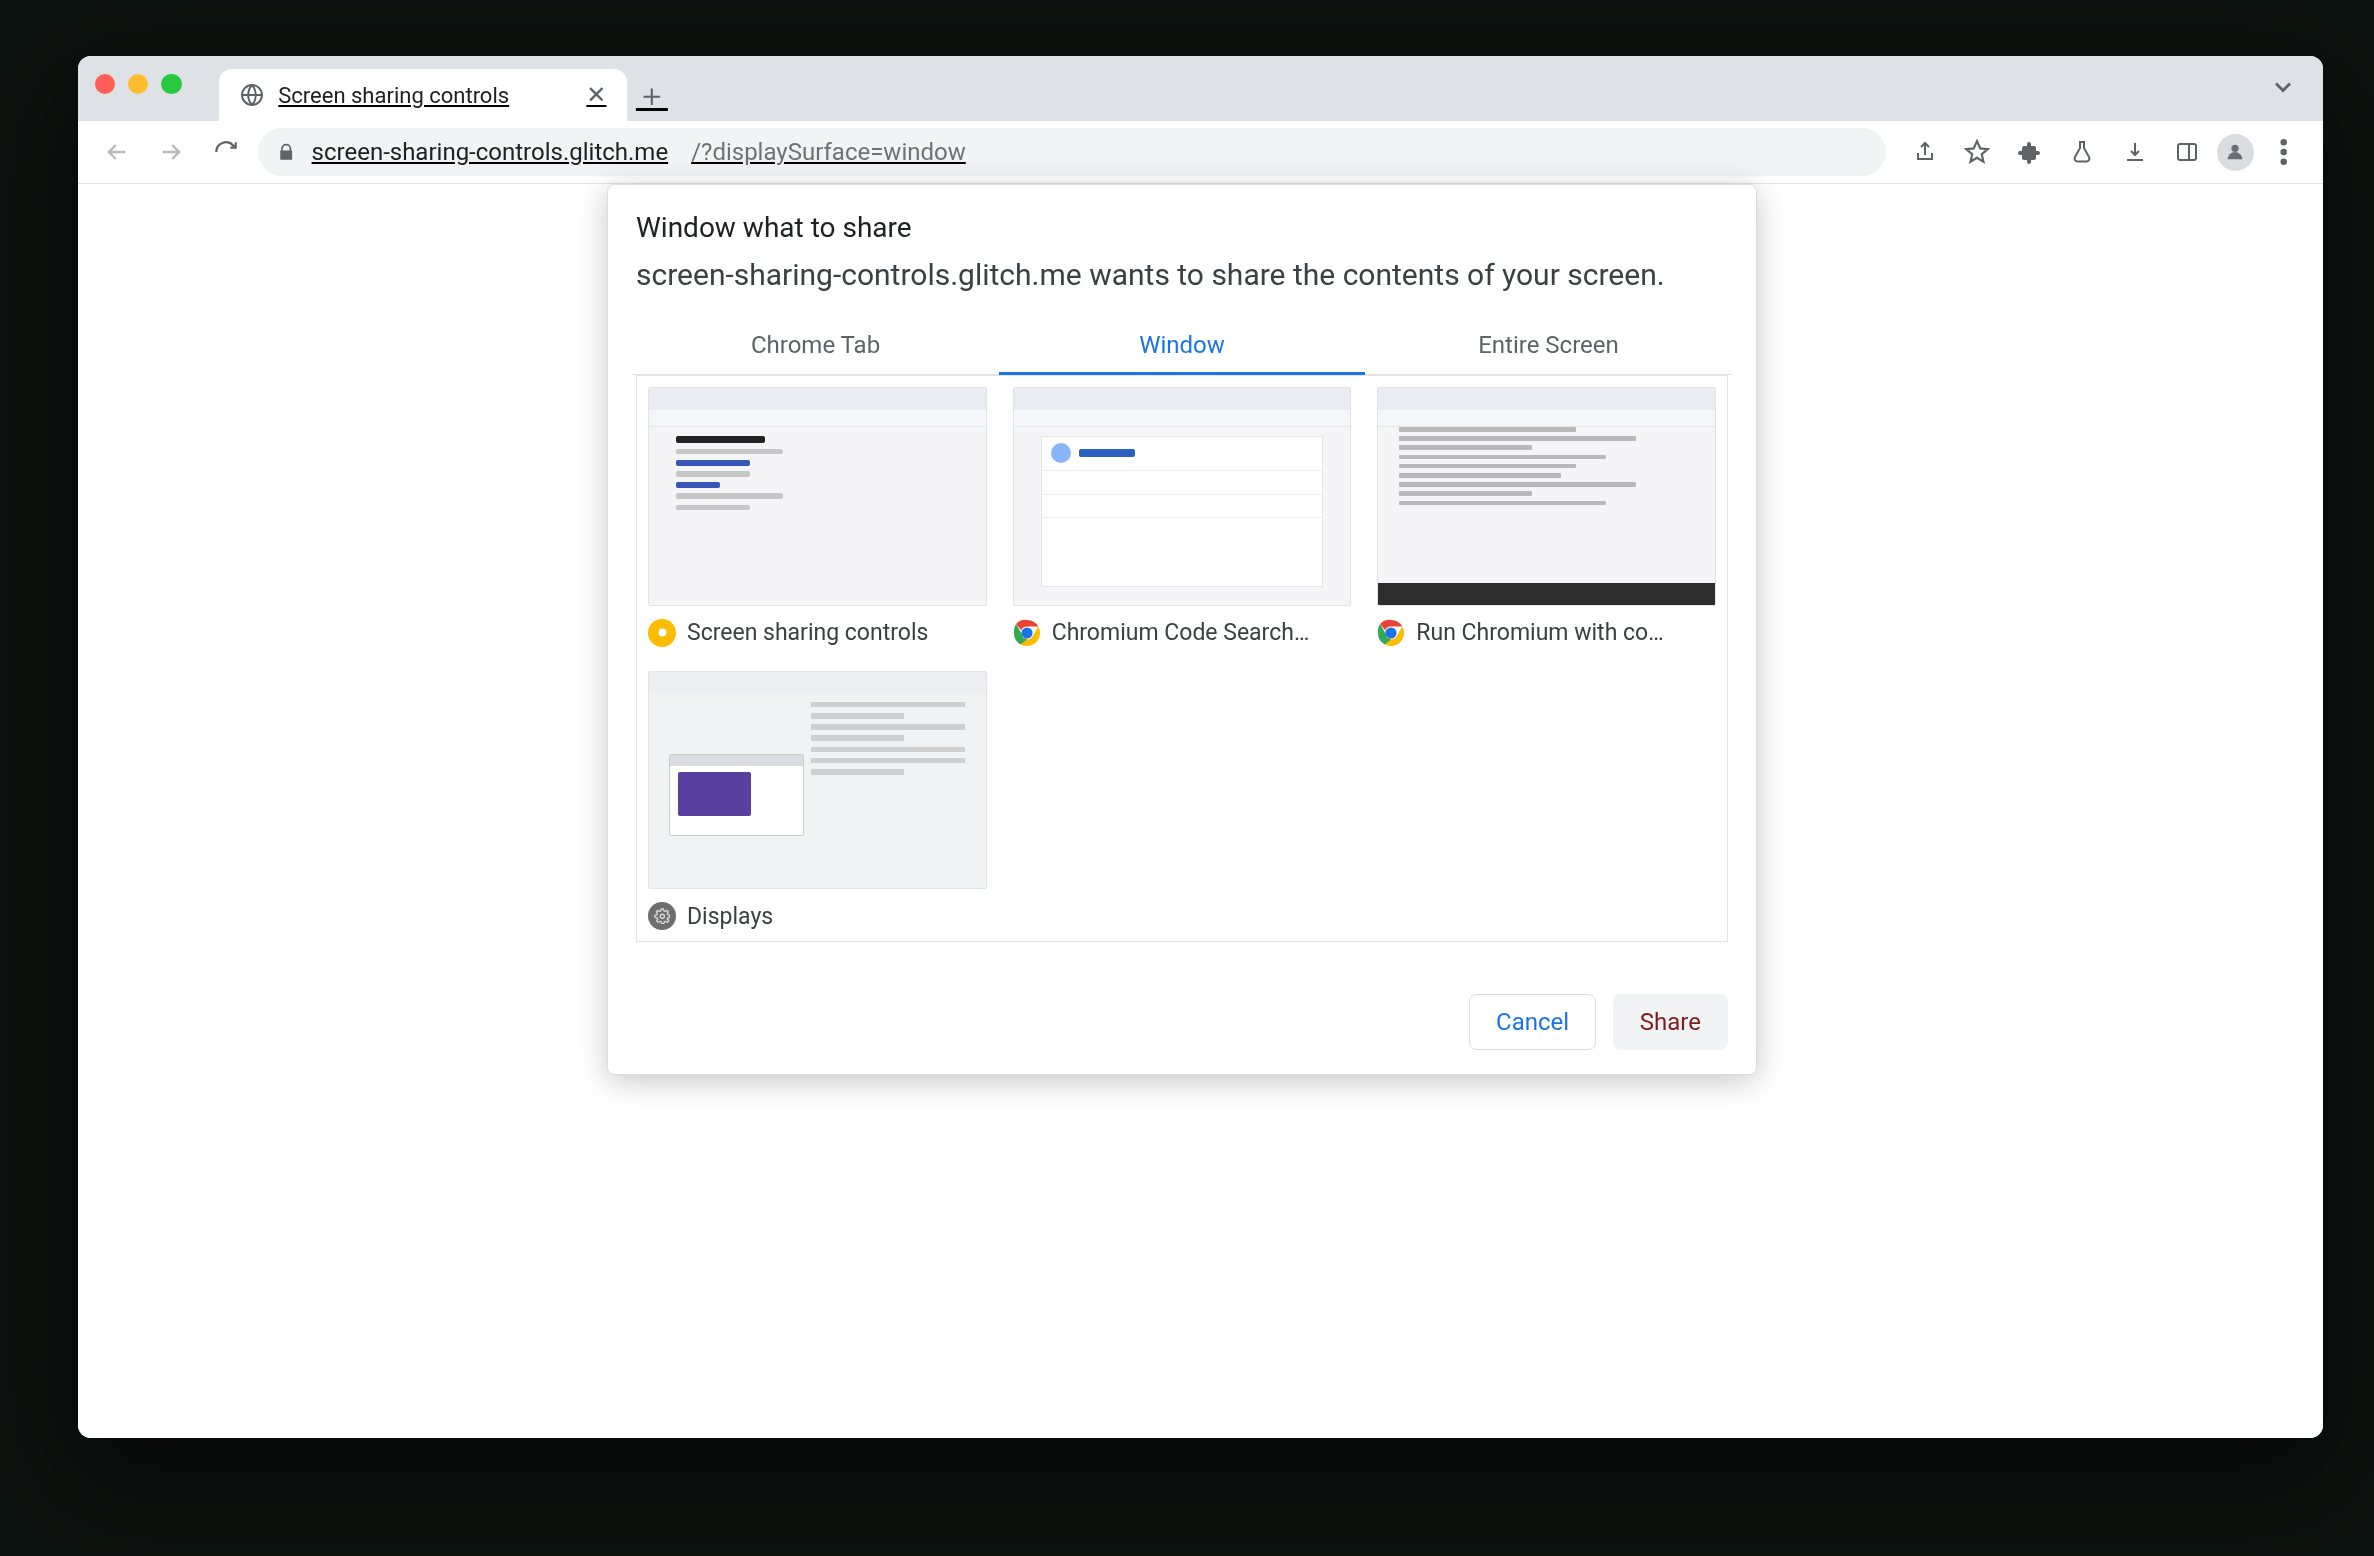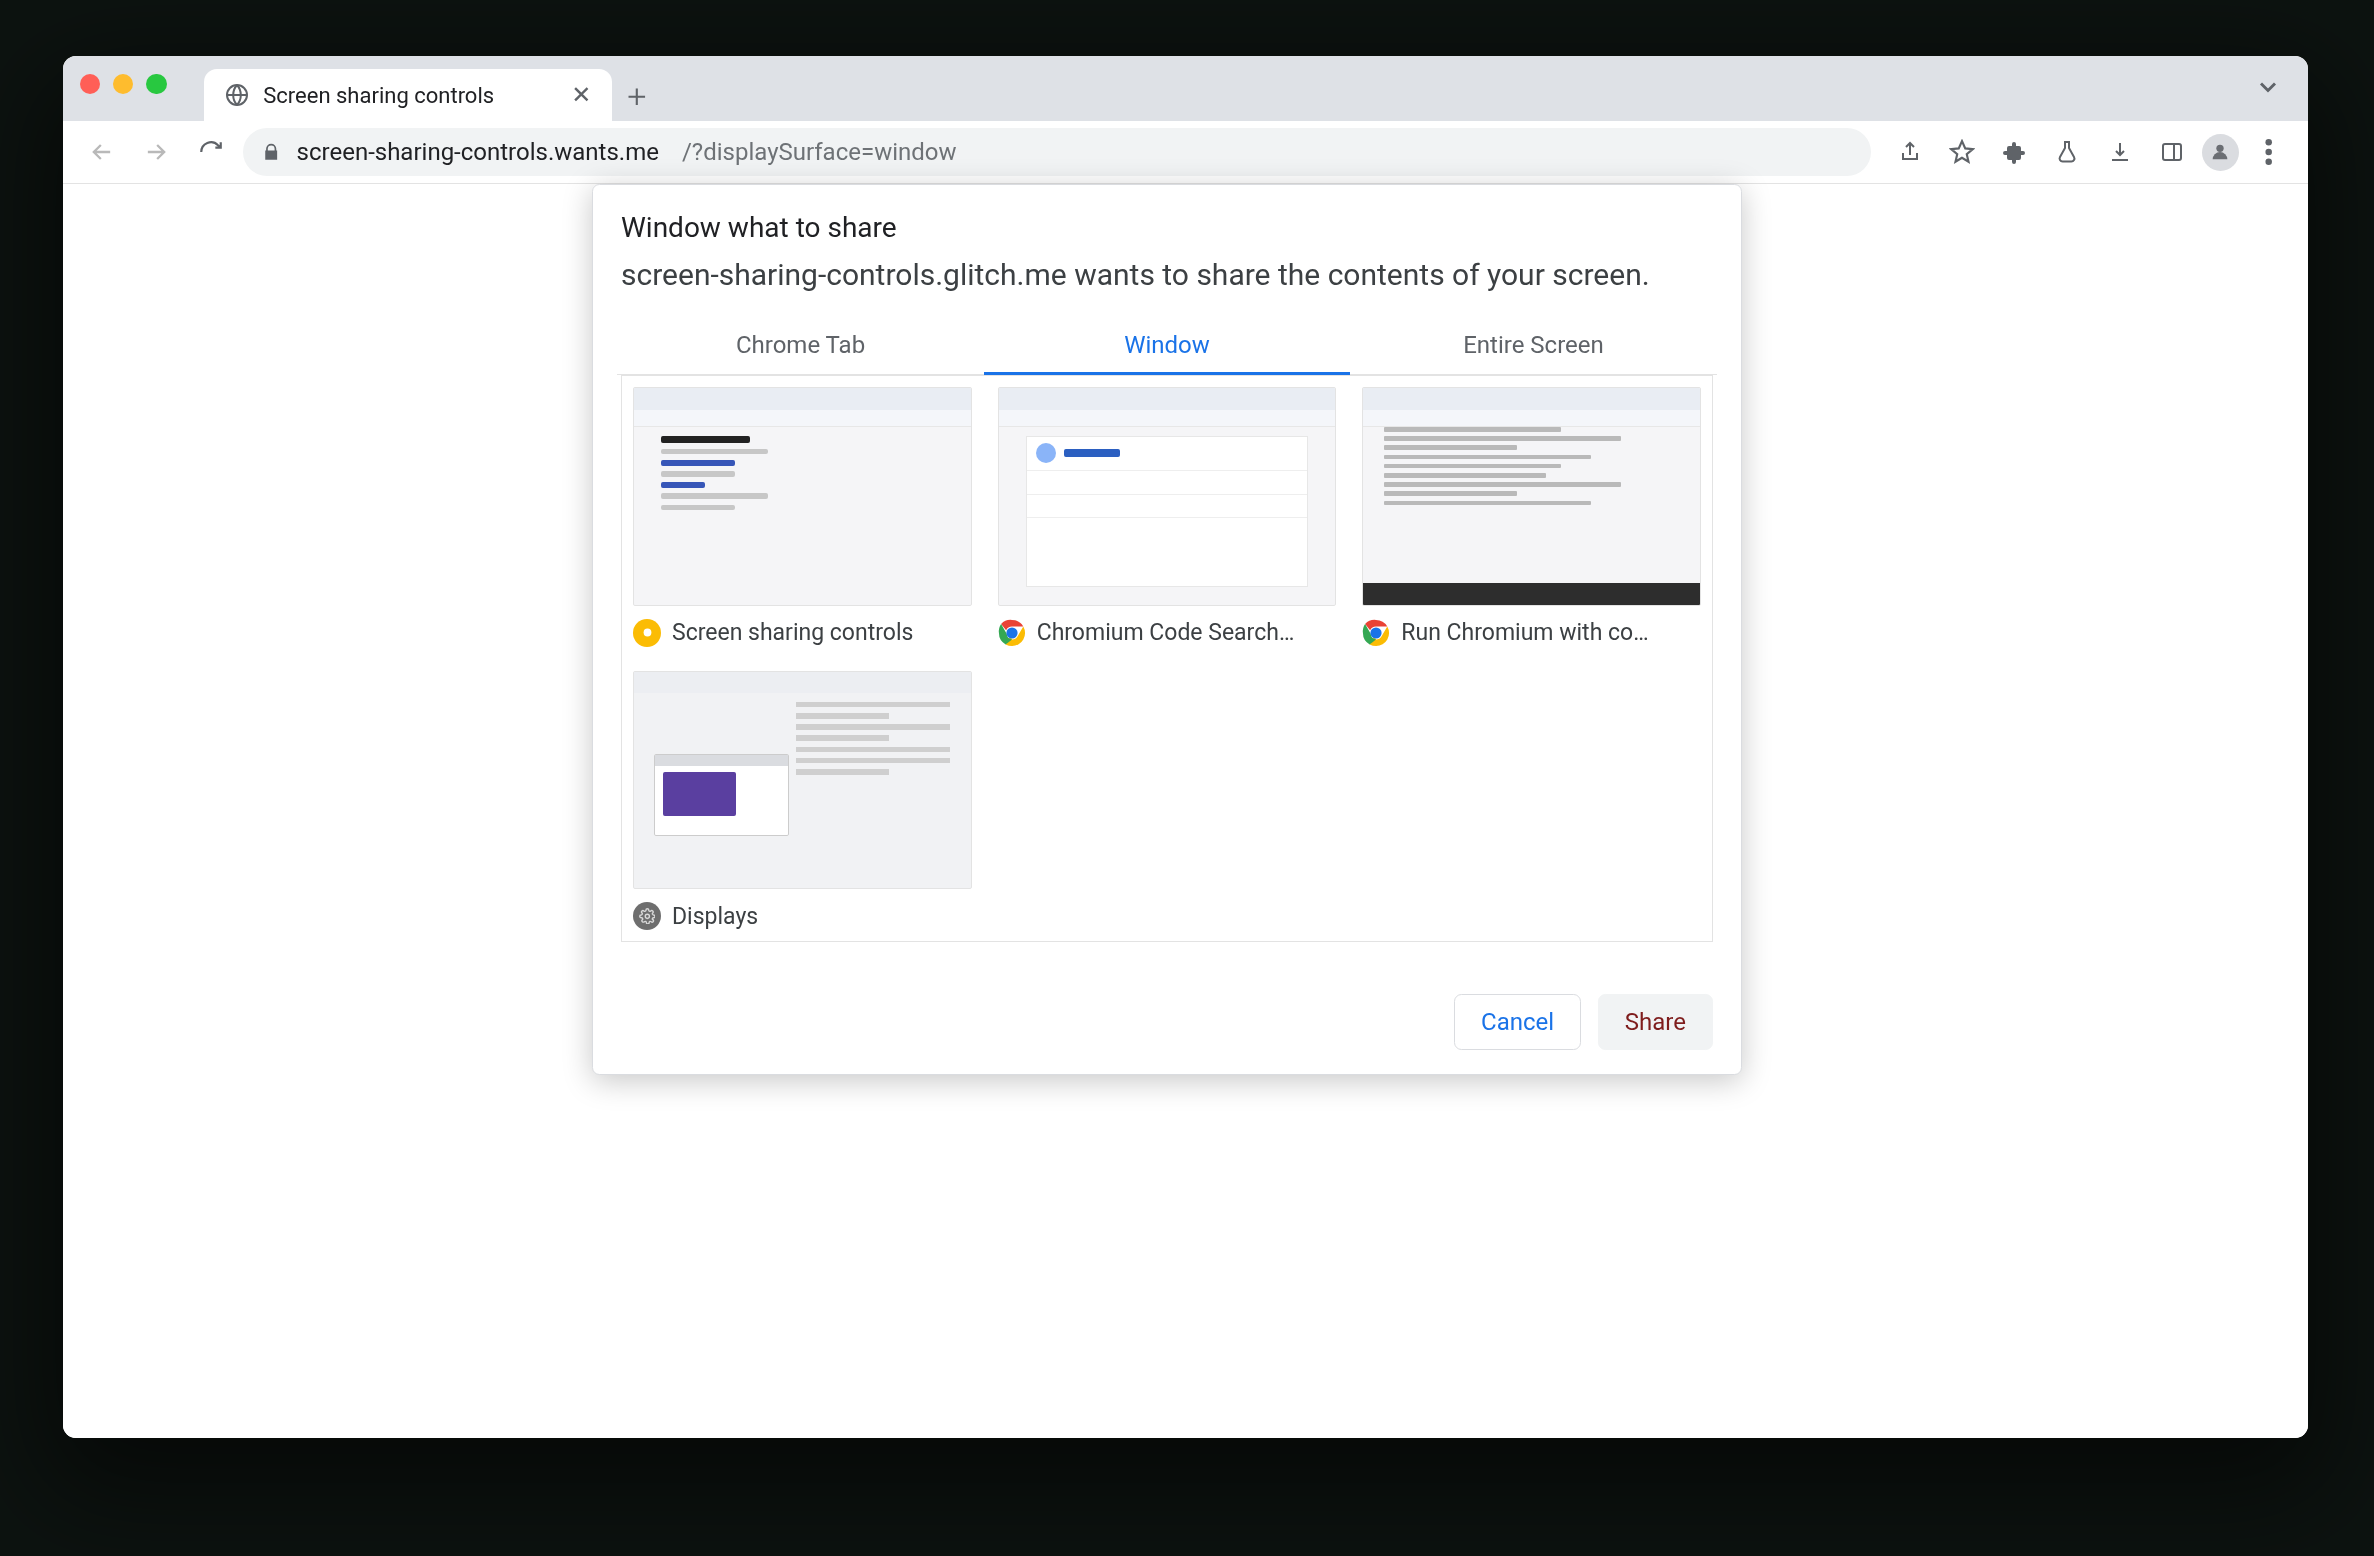--- a/index.html
+++ b/index.html
@@ -12,27 +12,27 @@
     justify-content: center;
   }
   .stage {
     width: 2375px; height: 1556px;
     background: #0d1310;
     position: relative;
     transform-origin: top left;
   }
   .browser-window {
     position: absolute;
-    left: 63px; top: 56px;
+    left: 78px; top: 56px;
     width: 2245px; height: 1382px;
     background: #fff;
     border-radius: 13px;
     box-shadow: 0 37px 111px 18.6px rgba(0,0,0,.55);
     overflow: hidden;
-    display: flex; flex-direction: column;
+    display: flex; flex-direction: column; text-decoration: underline;
   }
   
   .tabstrip {
     height: 65px;
     background: #dee1e6;
     display: flex; align-items: flex-end;
     padding-left: 16.7px;
     position: relative;
   }
   .traffic { display:flex; gap:13px; align-items:center; height:100%; padding-bottom:9.3px; margin-right:37px;}
@@ -210,21 +210,21 @@
         <svg width="26" height="26" viewBox="0 0 24 24" fill="none" stroke="currentColor" stroke-width="2">
             <path d="M3 12a9 9 0 0115.5-6.3L21 8M21 3v5h-5"></path>
           </svg>
       </div>
       <div class="omnibox">
         <span class="lock">
           <svg width="20.4" height="20.4" viewBox="0 0 24 24" fill="currentColor">
               <path d="M6 10V8a6 6 0 1112 0v2h1v11H5V10h1zm2 0h8V8a4 4 0 10-8 0v2z"></path>
             </svg>
         </span>
-        <span class="host">screen-sharing-controls.wants.me</span>
+        <span class="host">screen-sharing-controls.glitch.me</span>
           <span class="path">/?displaySurface=window</span>
       </div>
       <div class="rightactions">
         <div class="ibtn">
           <svg width="24" height="24" viewBox="0 0 24 24" fill="none" stroke="currentColor" stroke-width="2">
               <path d="M12 3v12M8 7l4-4 4 4M5 13v6h14v-6"></path>
             </svg>
         </div>
         <div class="ibtn">
           <svg width="26" height="26" viewBox="0 0 24 24" fill="none" stroke="currentColor" stroke-width="2">

